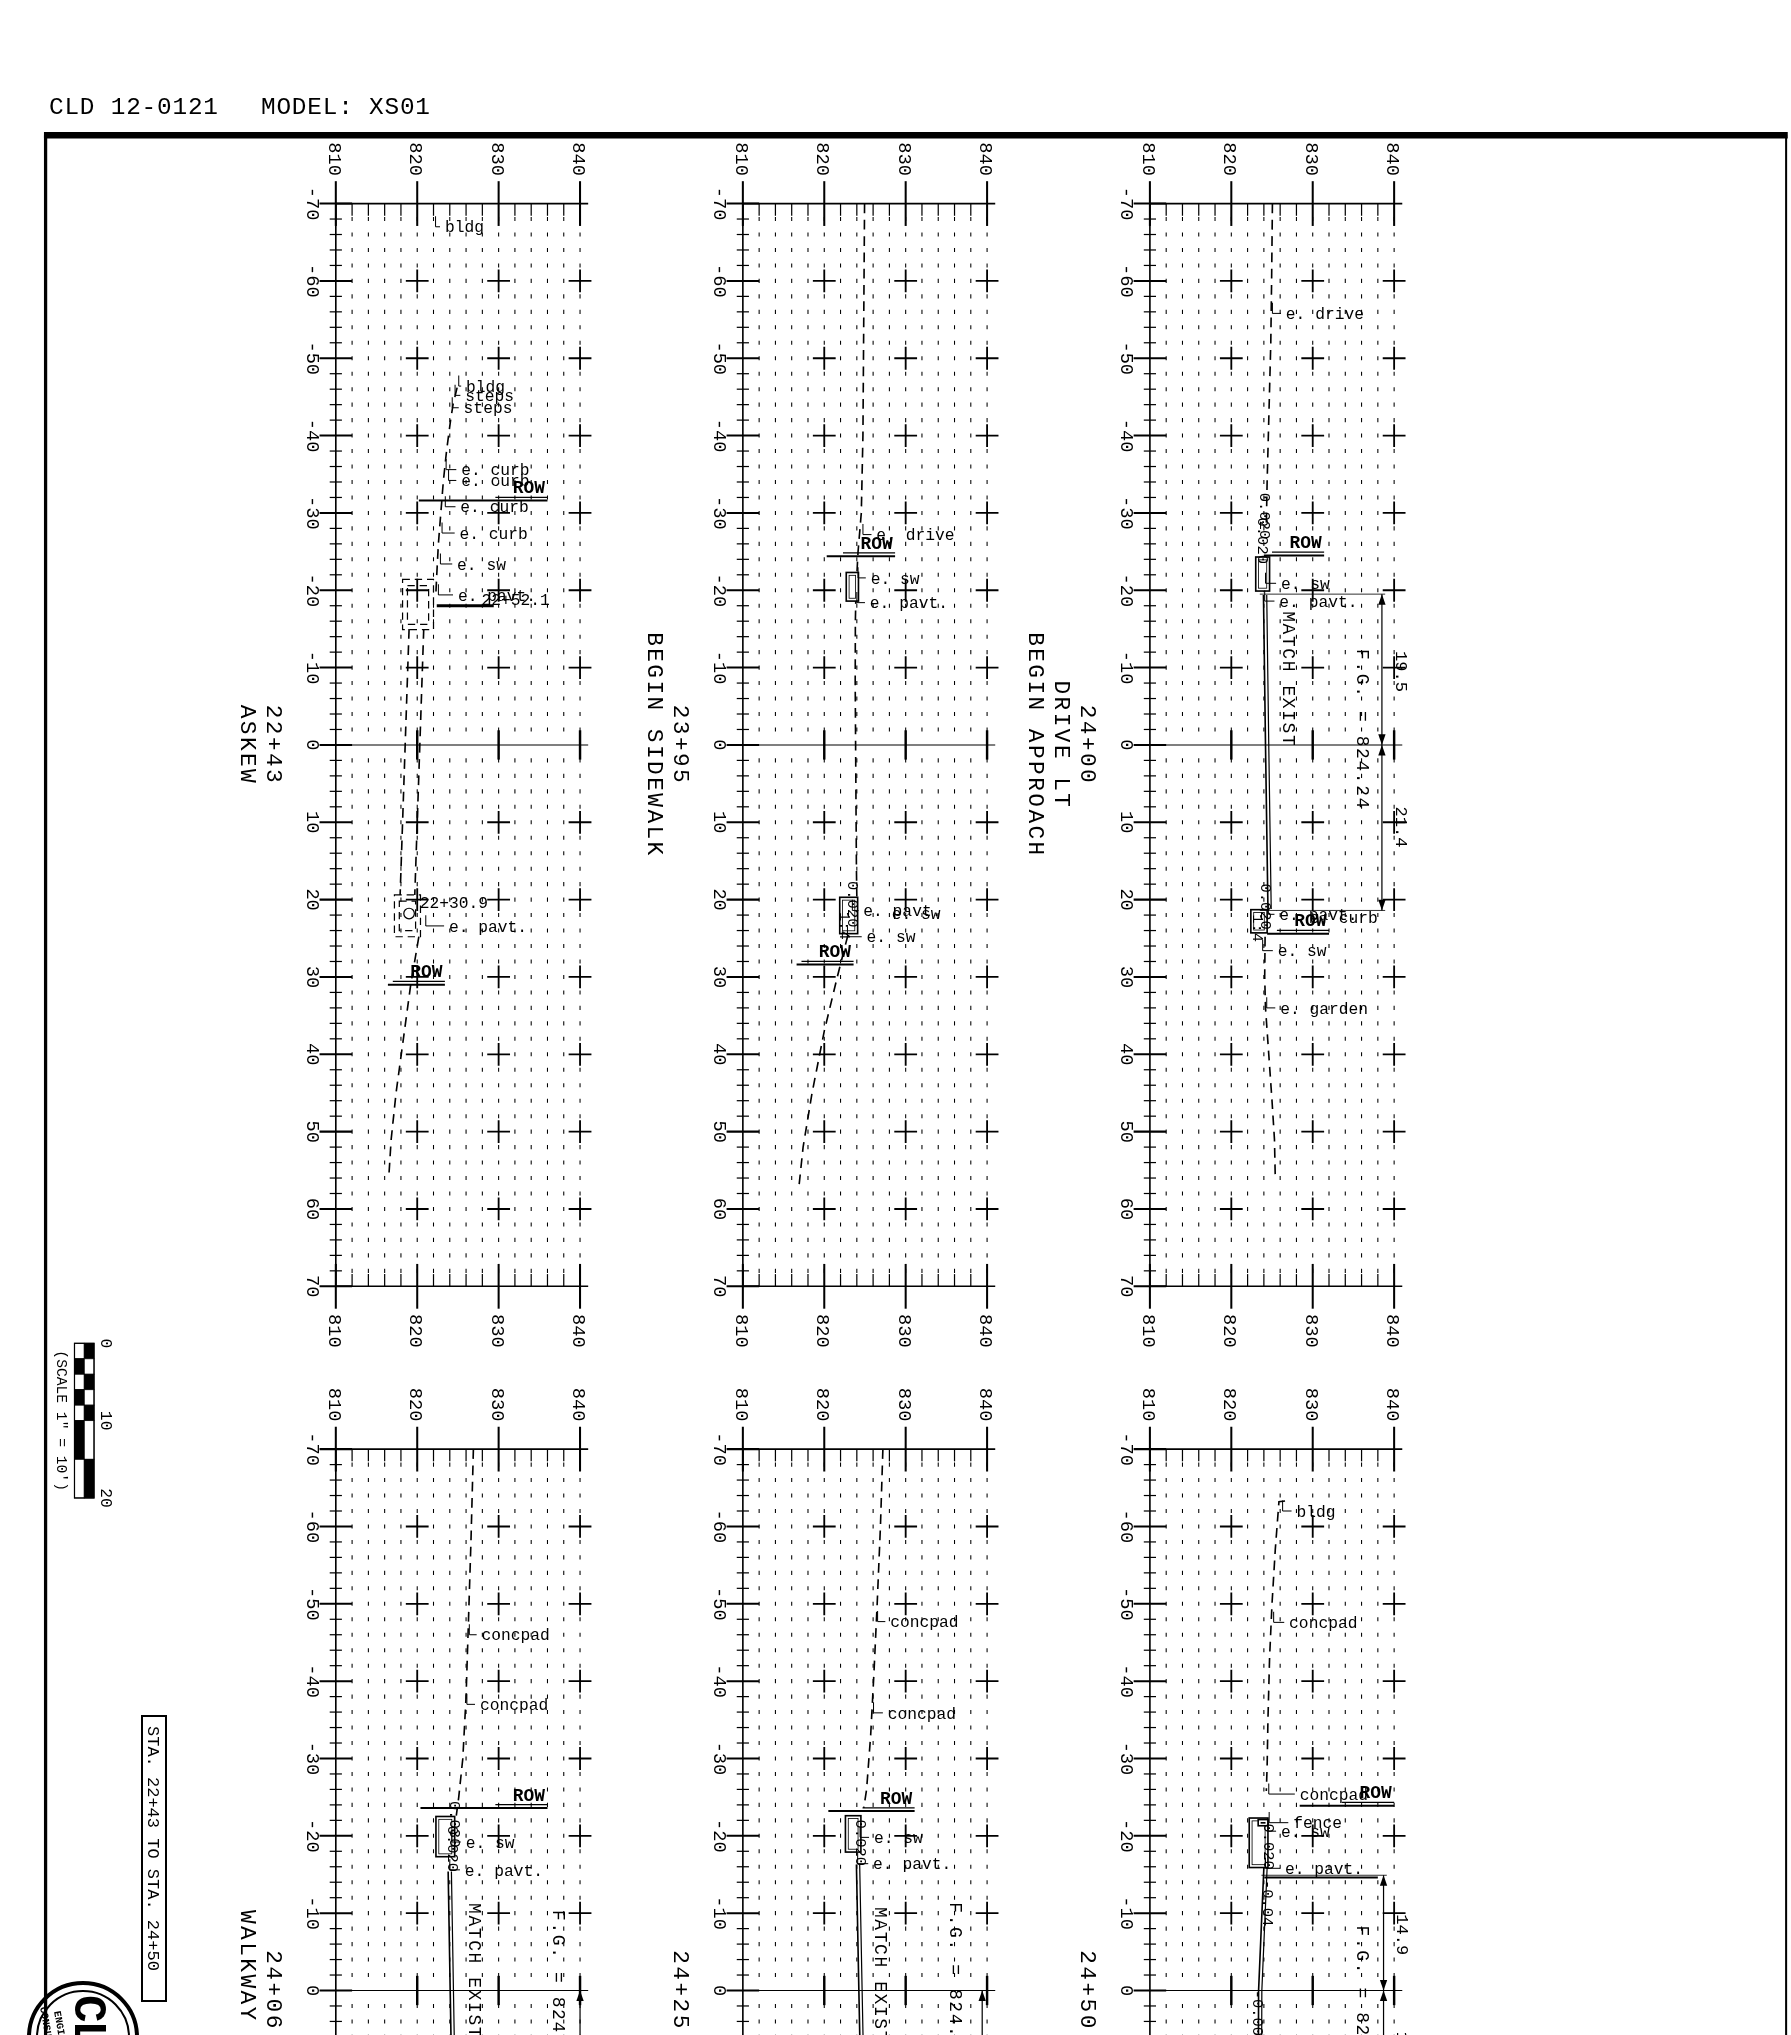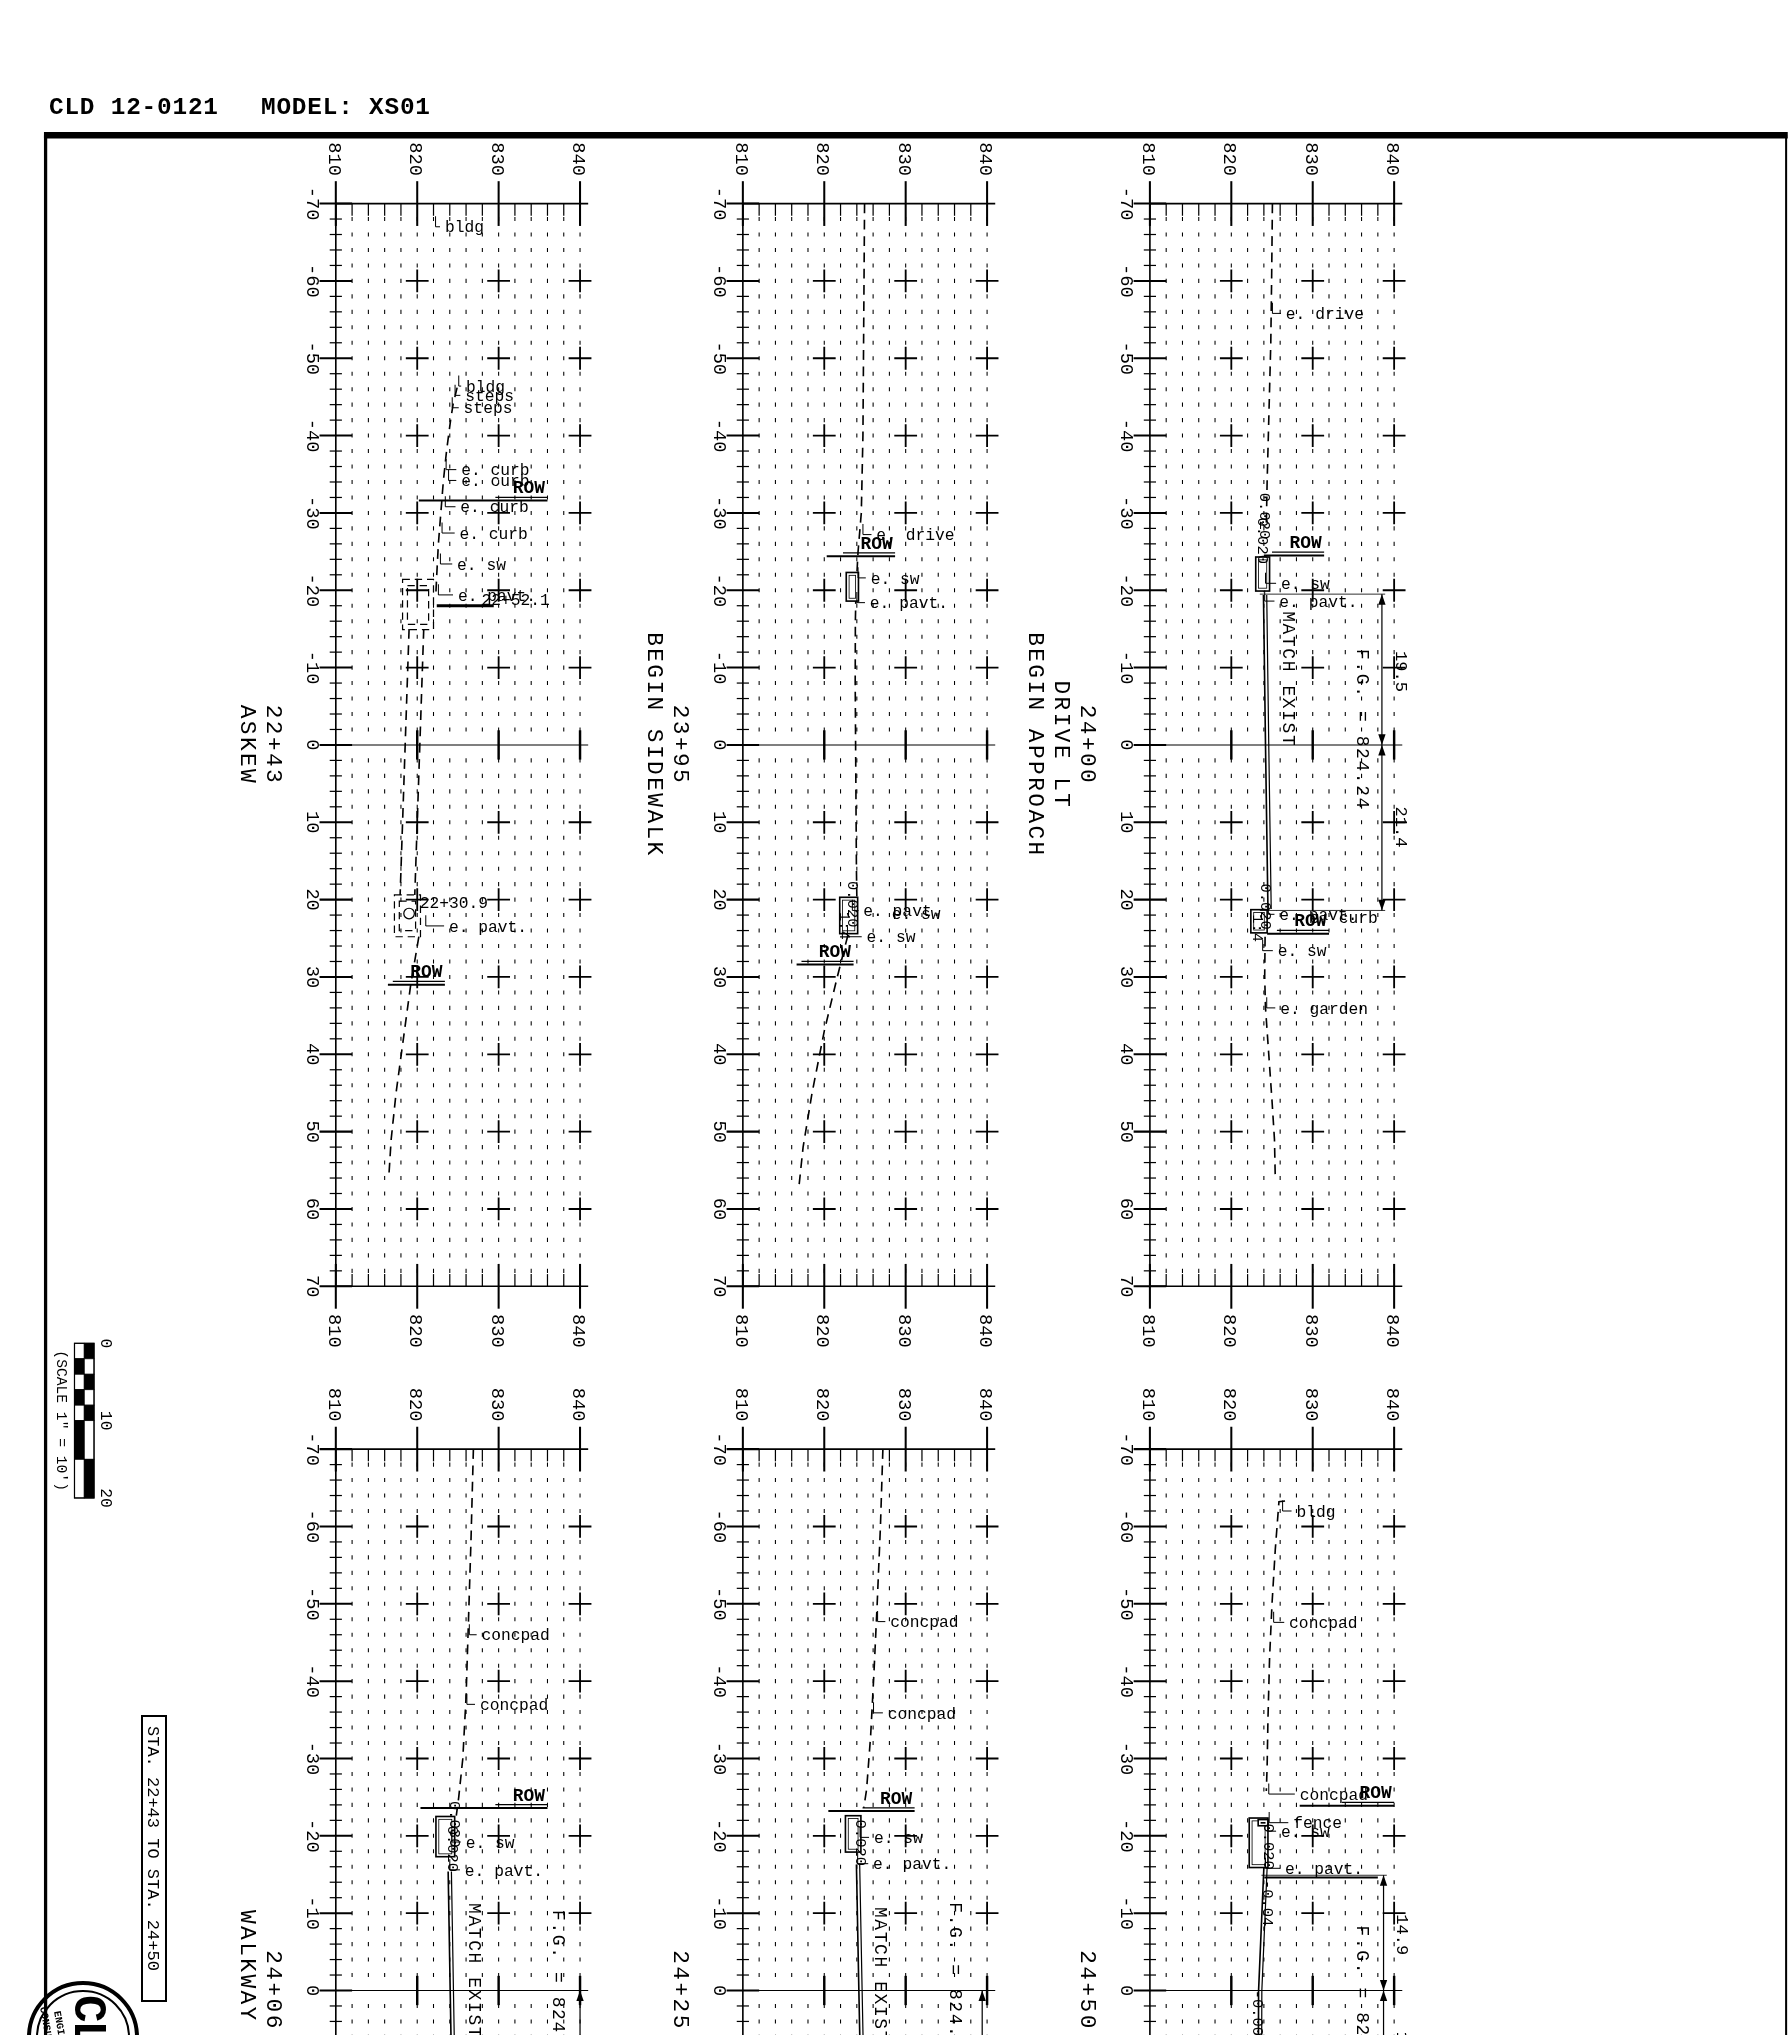--- a/index.html
+++ b/index.html
@@ -1,19 +1,19 @@
 <!DOCTYPE html>
 <html style="font-size:6.5px"><head>
 <meta charset="utf-8">
 <style>
   html,body{margin:0;padding:0;background:#e8e8e8;}
   .sheet{position:relative;width:1791px;height:2768px;background:#ffffff;
          font-family:"Liberation Mono","DejaVu Sans Mono",monospace;color:#000;}
   svg{position:absolute;left:0;top:0;}
-  .abs{position:absolute;white-space:pre;font-weight:bold;}
+  .abs{position:absolute;white-space:pre;}
   .rot{position:absolute;transform-origin:0 0;transform:rotate(90deg);white-space:pre;}
   .hdr{font-size:24.4px;letter-spacing:0.8px;}
   .logo-ring{position:absolute;border:4.5px solid #000;border-radius:50%;box-sizing:border-box;}
   .logo-ring2{position:absolute;border:2.4px solid #000;border-radius:50%;box-sizing:border-box;}
   .sta-box{position:absolute;border:2px solid #000;box-sizing:border-box;}
 </style>
 </head>
 <body>
 
 <div class="sheet">

